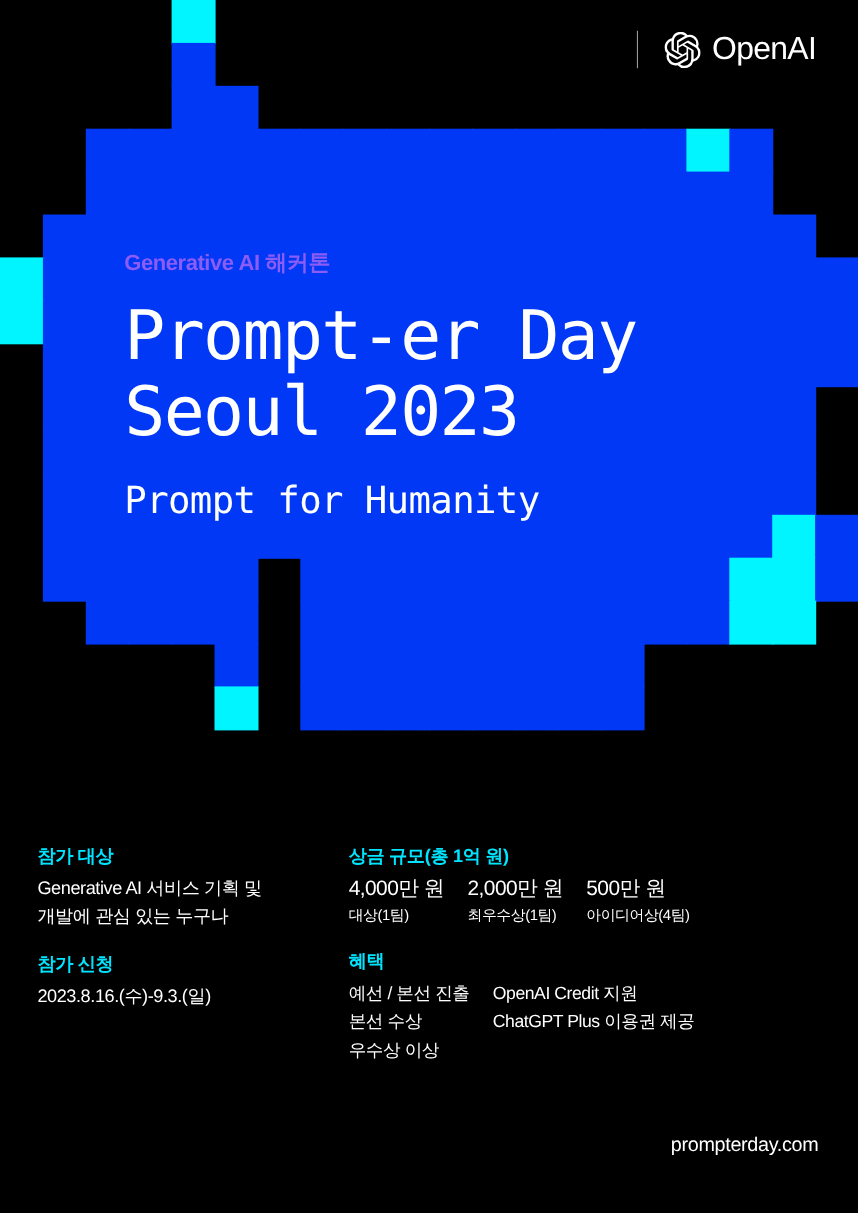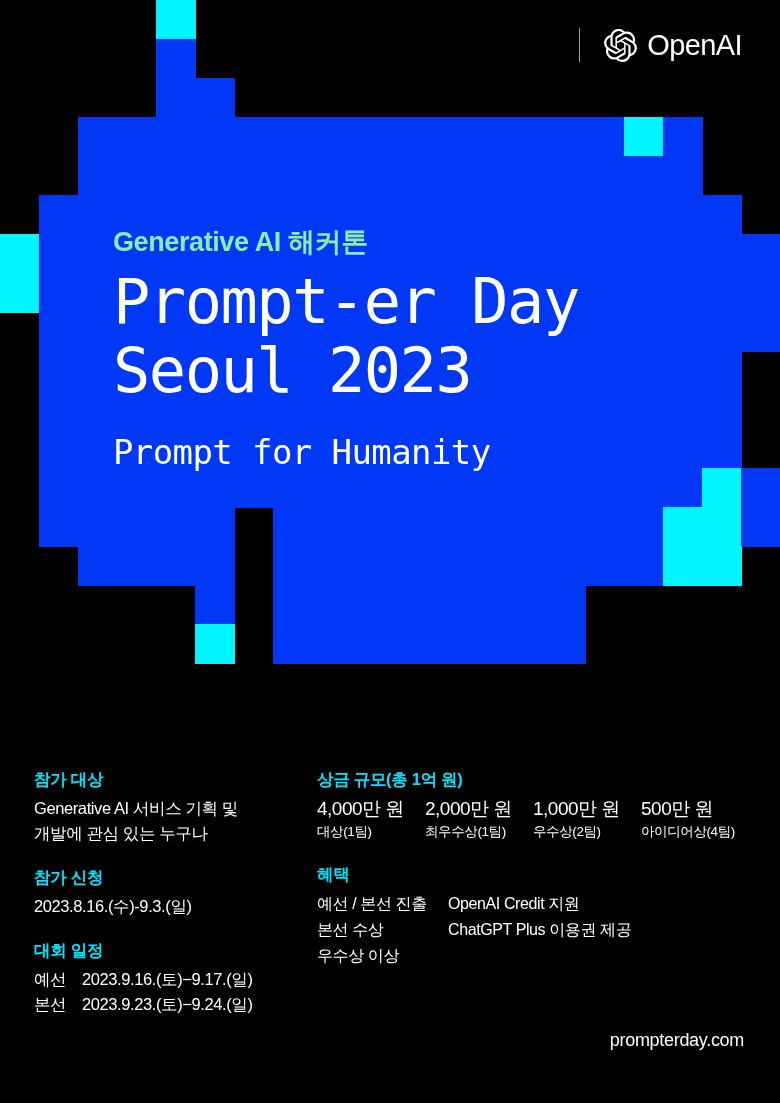--- a/index.html
+++ b/index.html
@@ -58,25 +58,25 @@
   .oai-word{font-size:29px;font-weight:400;letter-spacing:-0.6px;}
 
   
   #hero{
     position:absolute;
     left:113px; top:228px;
     z-index:6;
     width:640px;
   }
   .eyebrow{
-    color:#86efac;
-    font-size:27px;
+    color:#8b5cf6;
+    font-size:20px;
     font-weight:700;
     letter-spacing:-0.4px;
-    margin:0 0 9px 0;
+    margin:0 0 20px 0;
     line-height:1.1;
   }
   .hero-title{
     font-family:"DejaVu Sans Mono", monospace;
     color:#ffffff;
     font-size:62px;
     font-weight:400;
     line-height:1.12;
     letter-spacing:-1.5px;
     margin:0;
@@ -456,50 +456,35 @@
         <p class="sec-h">참가 대상</p>
         <p class="sec-line">Generative AI 서비스 기획 및</p>
         <p class="sec-line">개발에 관심 있는 누구나</p>
       </div>
 
       <div class="sec">
         <p class="sec-h">참가 신청</p>
         <p class="sec-line">2023.8.16.(수)-9.3.(일)</p>
       </div>
 
-      <div class="sec">
-        <p class="sec-h">대회 일정</p>
-        <div class="sched-row">
-          <span class="sched-k">예선</span>
-          <span class="sched-v">2023.9.16.(토)−9.17.(일)</span>
-        </div>
-        <div class="sched-row">
-          <span class="sched-k">본선</span>
-          <span class="sched-v">2023.9.23.(토)−9.24.(일)</span>
-        </div>
-      </div>
 
     </div>
 
     <div class="col-right">
 
       <div class="sec">
         <p class="sec-h">상금 규모(총 1억 원)</p>
         <div class="prize-grid">
           <div class="prize">
             <div class="prize-amt">4,000만 원</div>
             <div class="prize-lbl">대상(1팀)</div>
           </div>
           <div class="prize">
             <div class="prize-amt">2,000만 원</div>
             <div class="prize-lbl">최우수상(1팀)</div>
-          </div>
-          <div class="prize">
-            <div class="prize-amt">1,000만 원</div>
-            <div class="prize-lbl">우수상(2팀)</div>
           </div>
           <div class="prize">
             <div class="prize-amt">500만 원</div>
             <div class="prize-lbl">아이디어상(4팀)</div>
           </div>
         </div>
       </div>
 
       <div class="sec">
         <p class="sec-h">혜택</p>

